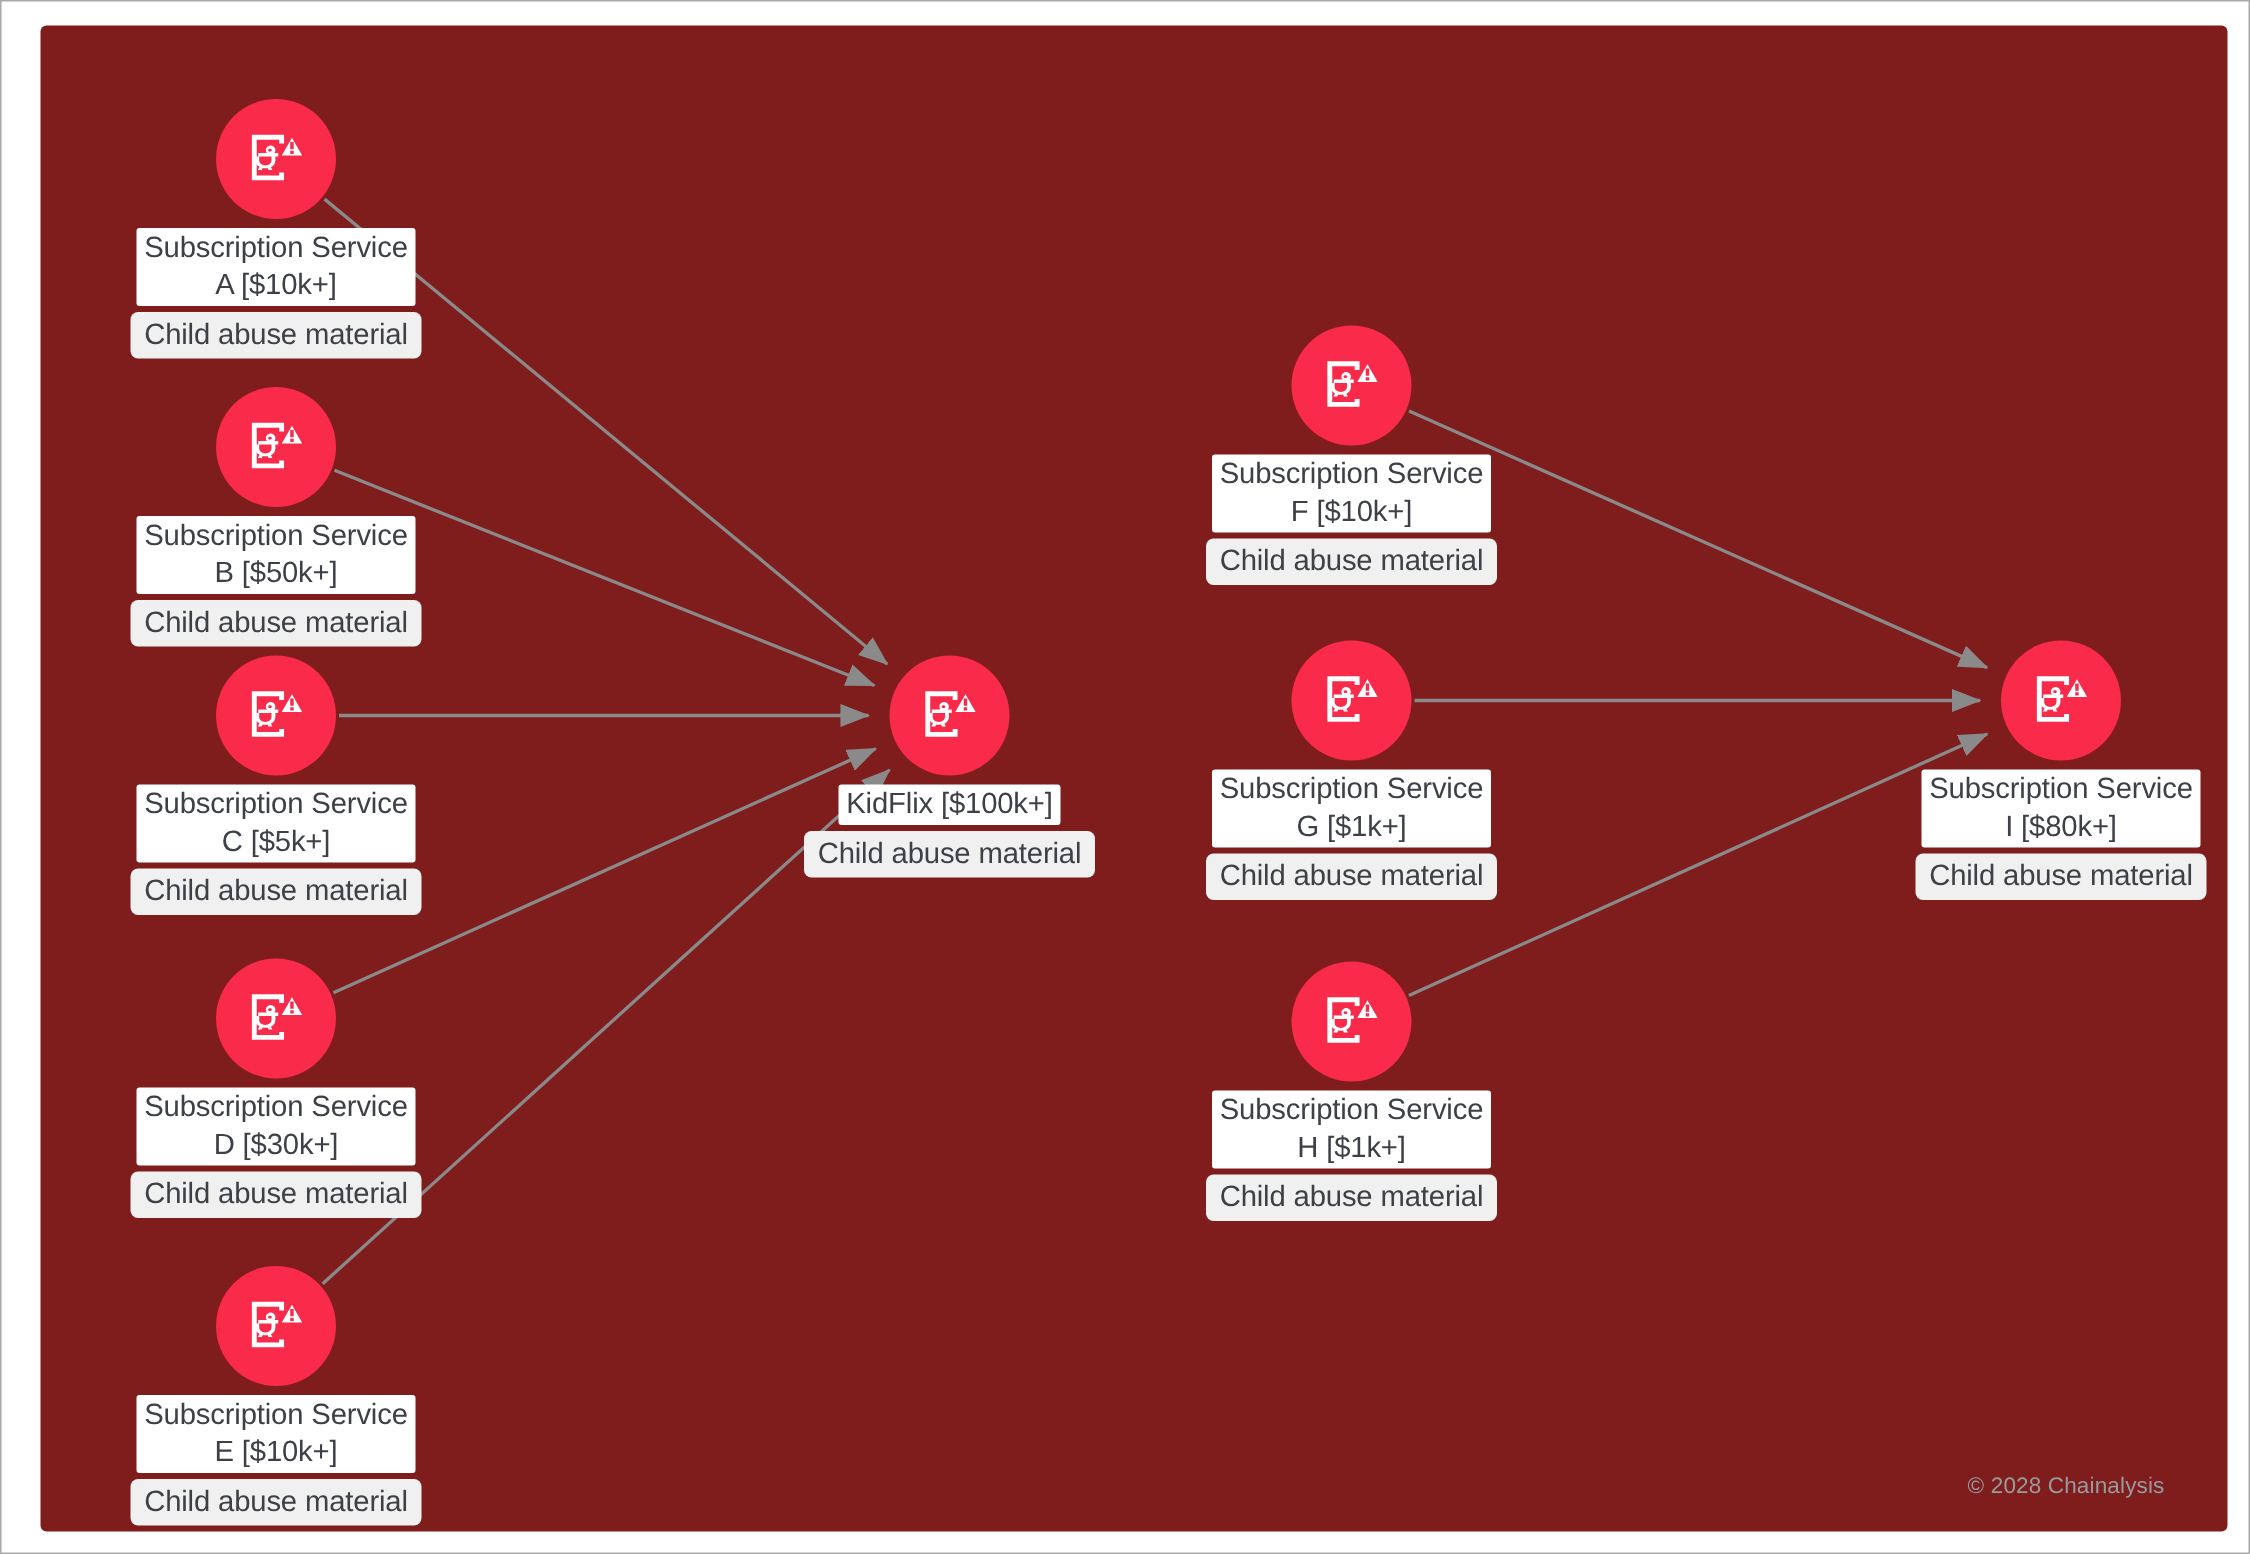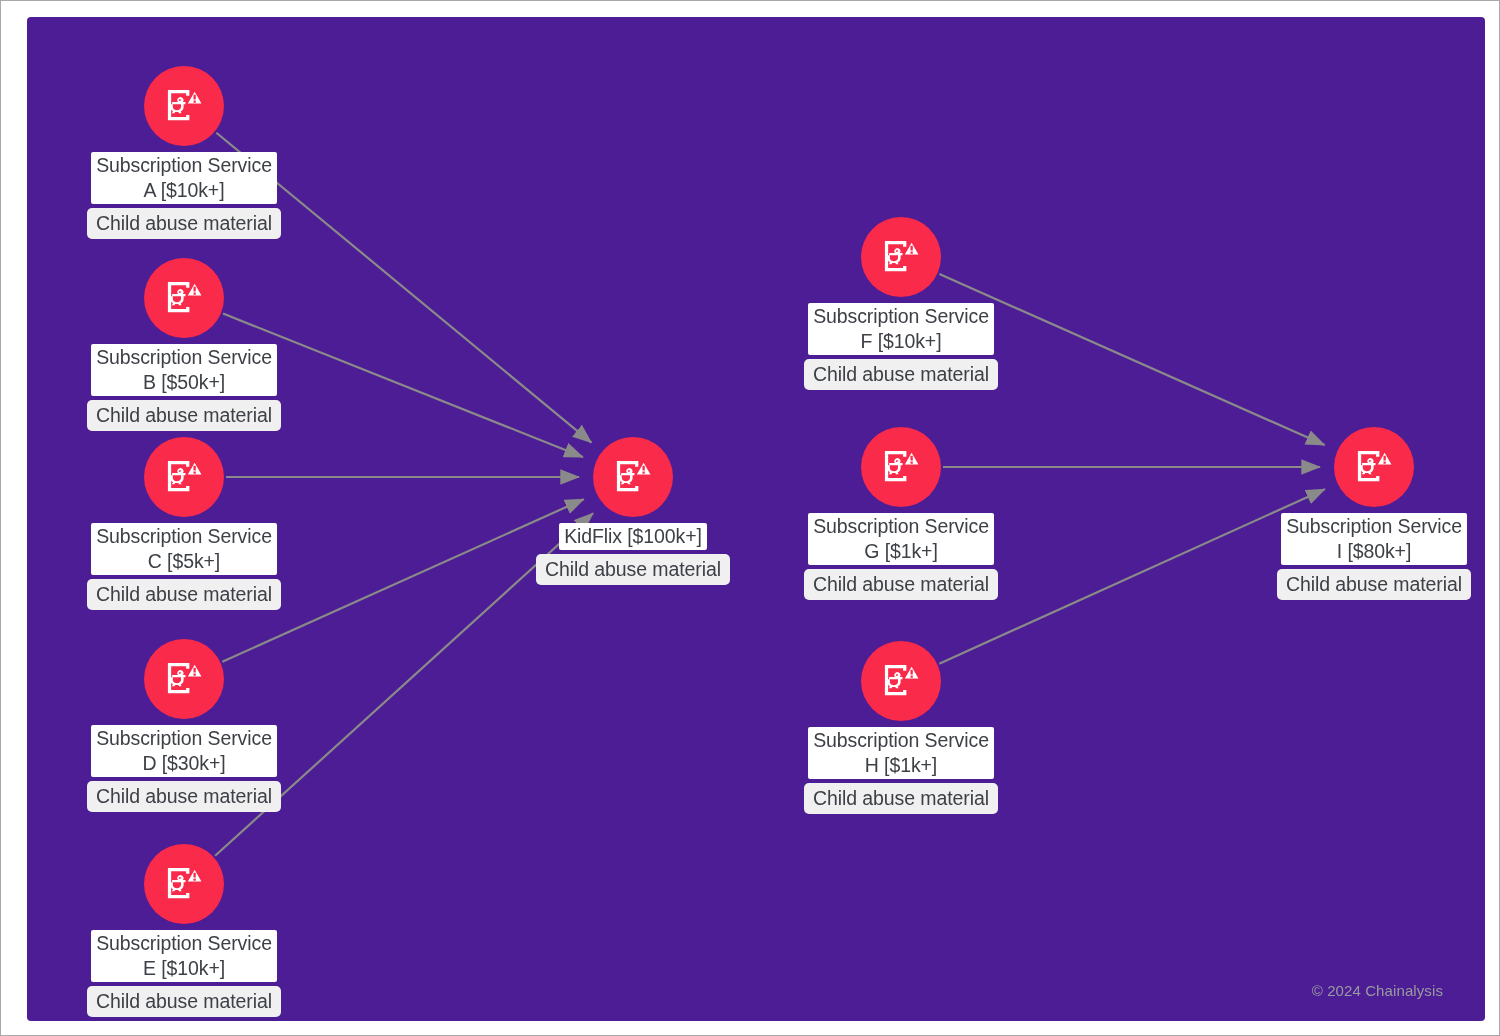--- a/index.html
+++ b/index.html
@@ -16,21 +16,21 @@
     border: 1px solid #a8a8a8;
     box-sizing: border-box;
     overflow: hidden;
   }
   #canvas {
     position: absolute;
     left: 26px;
     top: 16px;
     width: 1458px;
     height: 1004px;
-    background: #4c1d95;
+    background: #7f1d1d;
     border-radius: 4px;
     overflow: hidden;
   }
   #edges {
     position: absolute;
     left: 0;
     top: 0;
     width: 1500px;
     height: 1036px;
     pointer-events: none;
@@ -336,15 +336,15 @@
                  M16.95 6.1 h1.2 v2.5 h-1.2 z
                  M16.95 9.1 h1.2 v1.2 h-1.2 z" fill="#ffffff" fill-rule="evenodd"></path>
       </svg>
     </div>
     <div class="node-title">Subscription Service
 I [$80k+]</div>
     <div class="node-tag">Child abuse material</div>
   </div>
       </div>
 
-    <div id="footer">© 2024 Chainalysis</div>
+    <div id="footer">© 2028 Chainalysis</div>
   </div>
 </div>
 
 </body></html>

